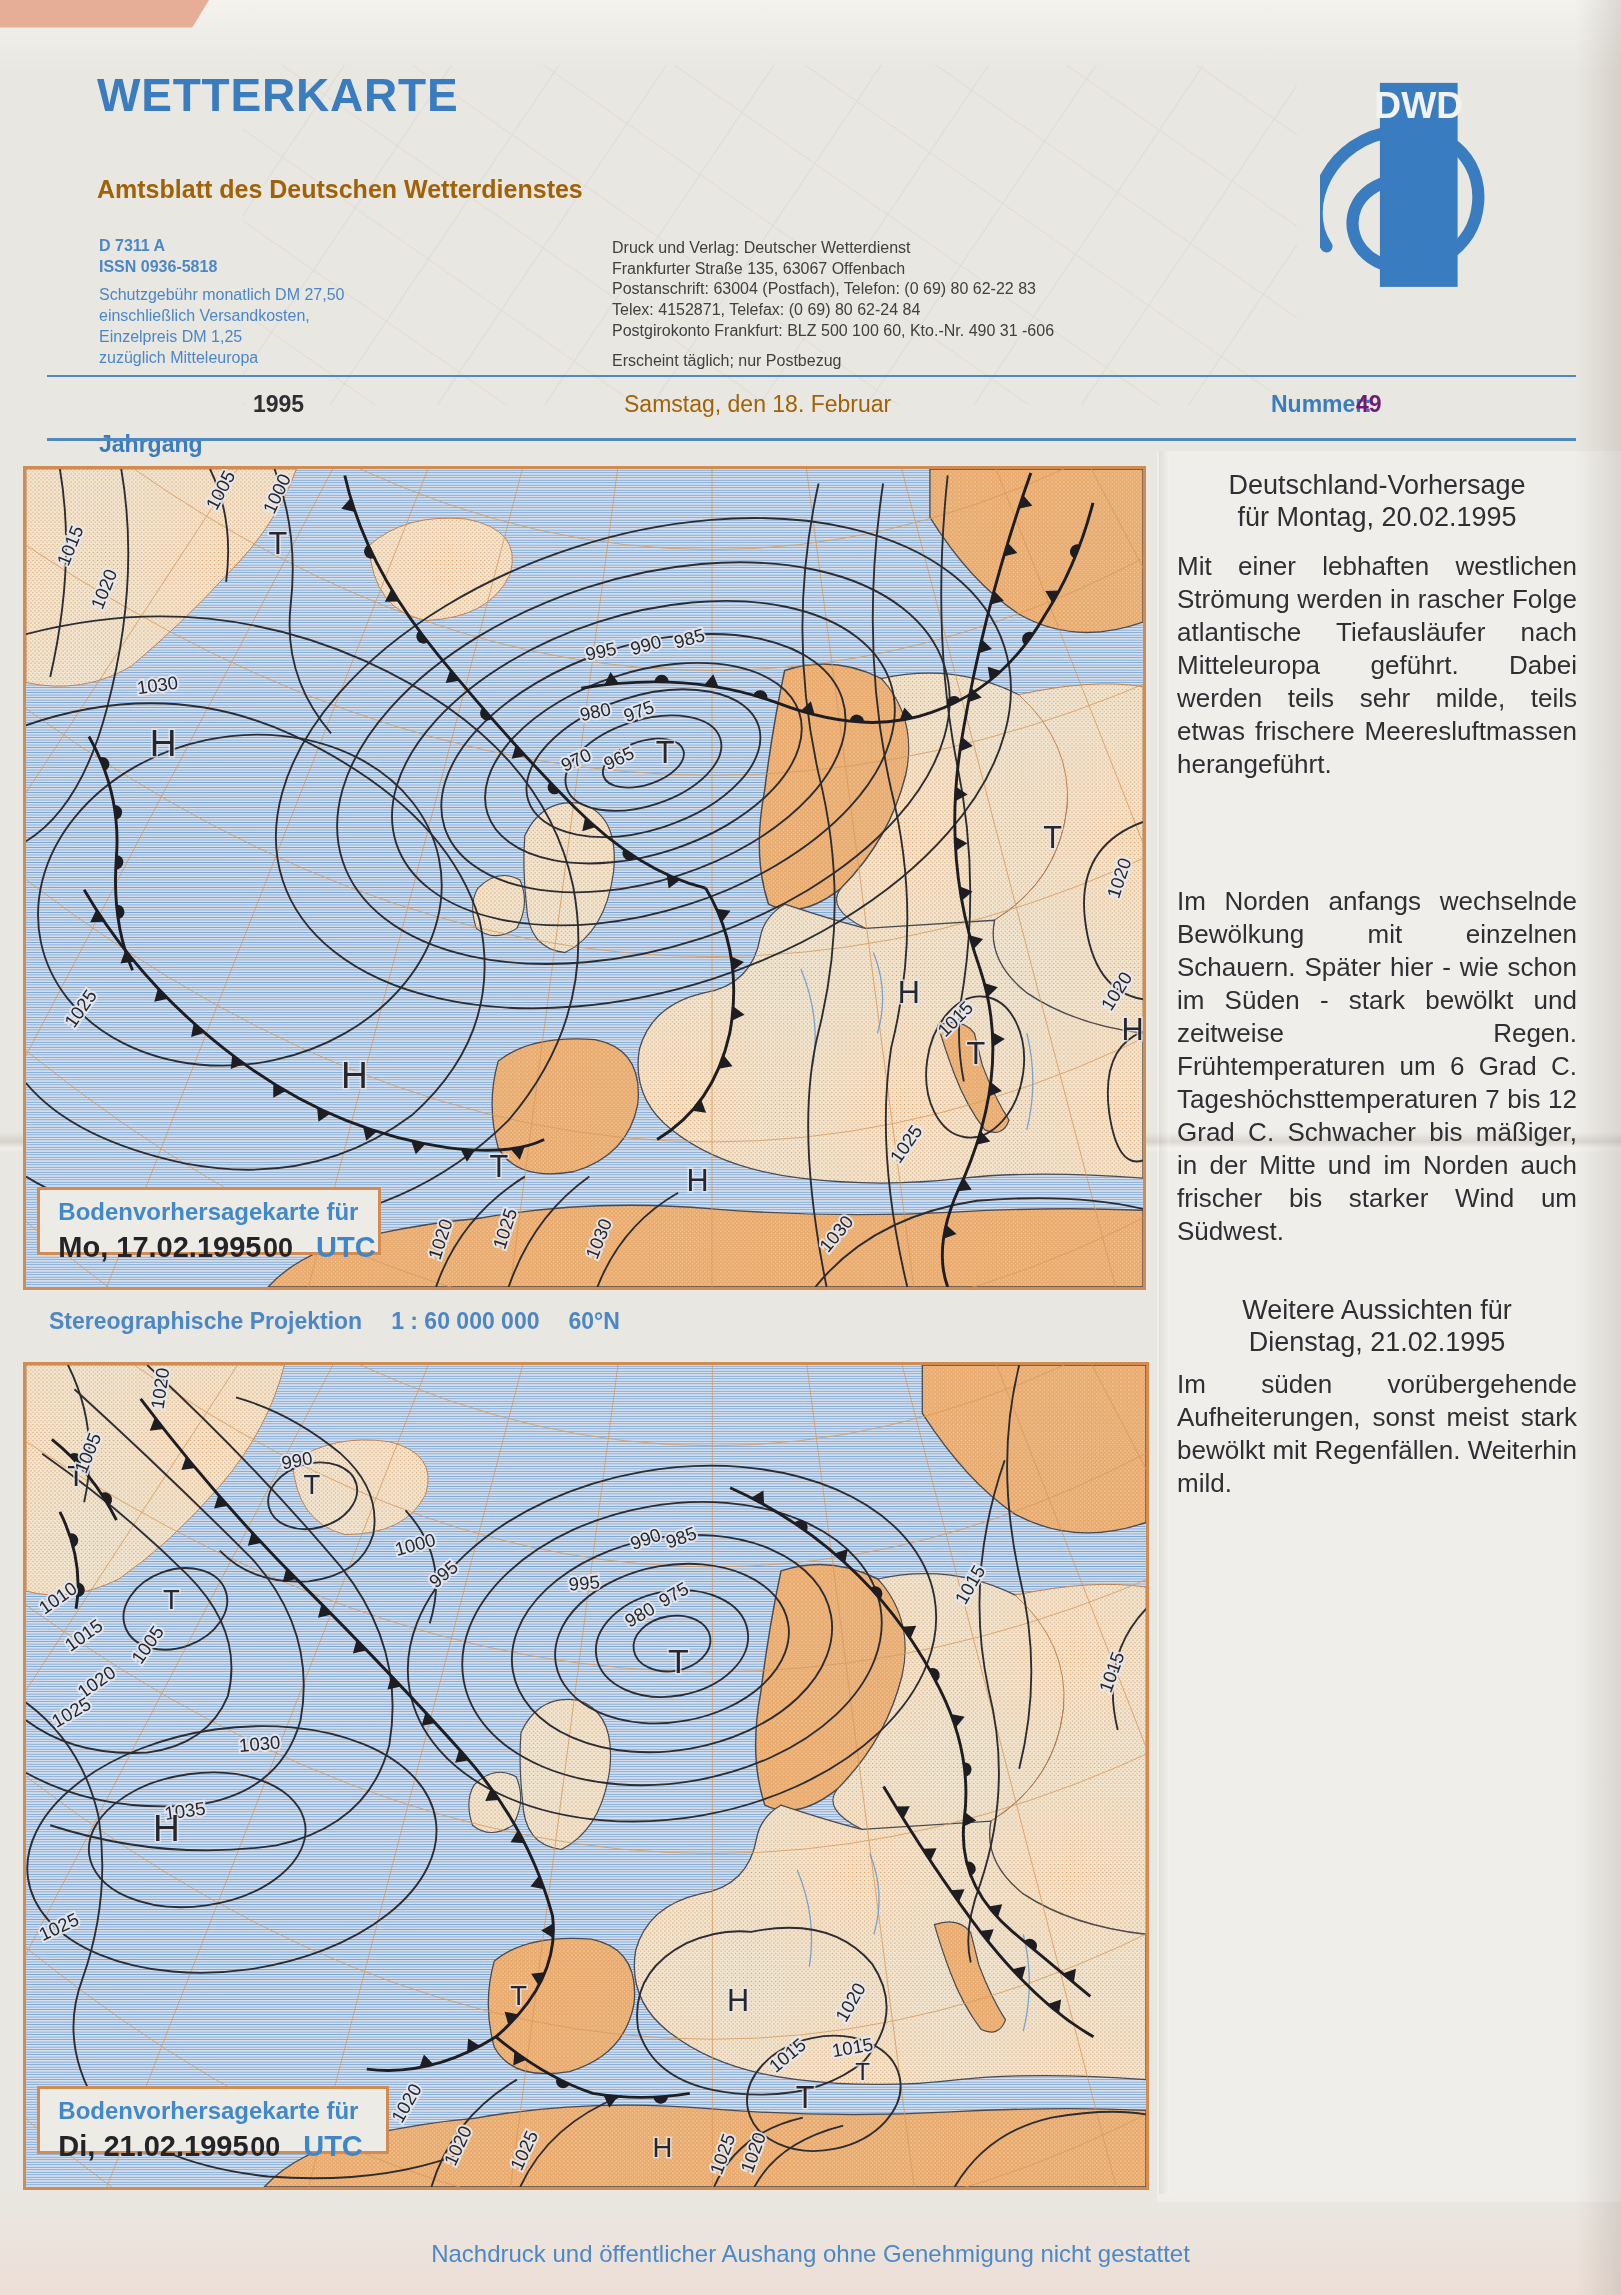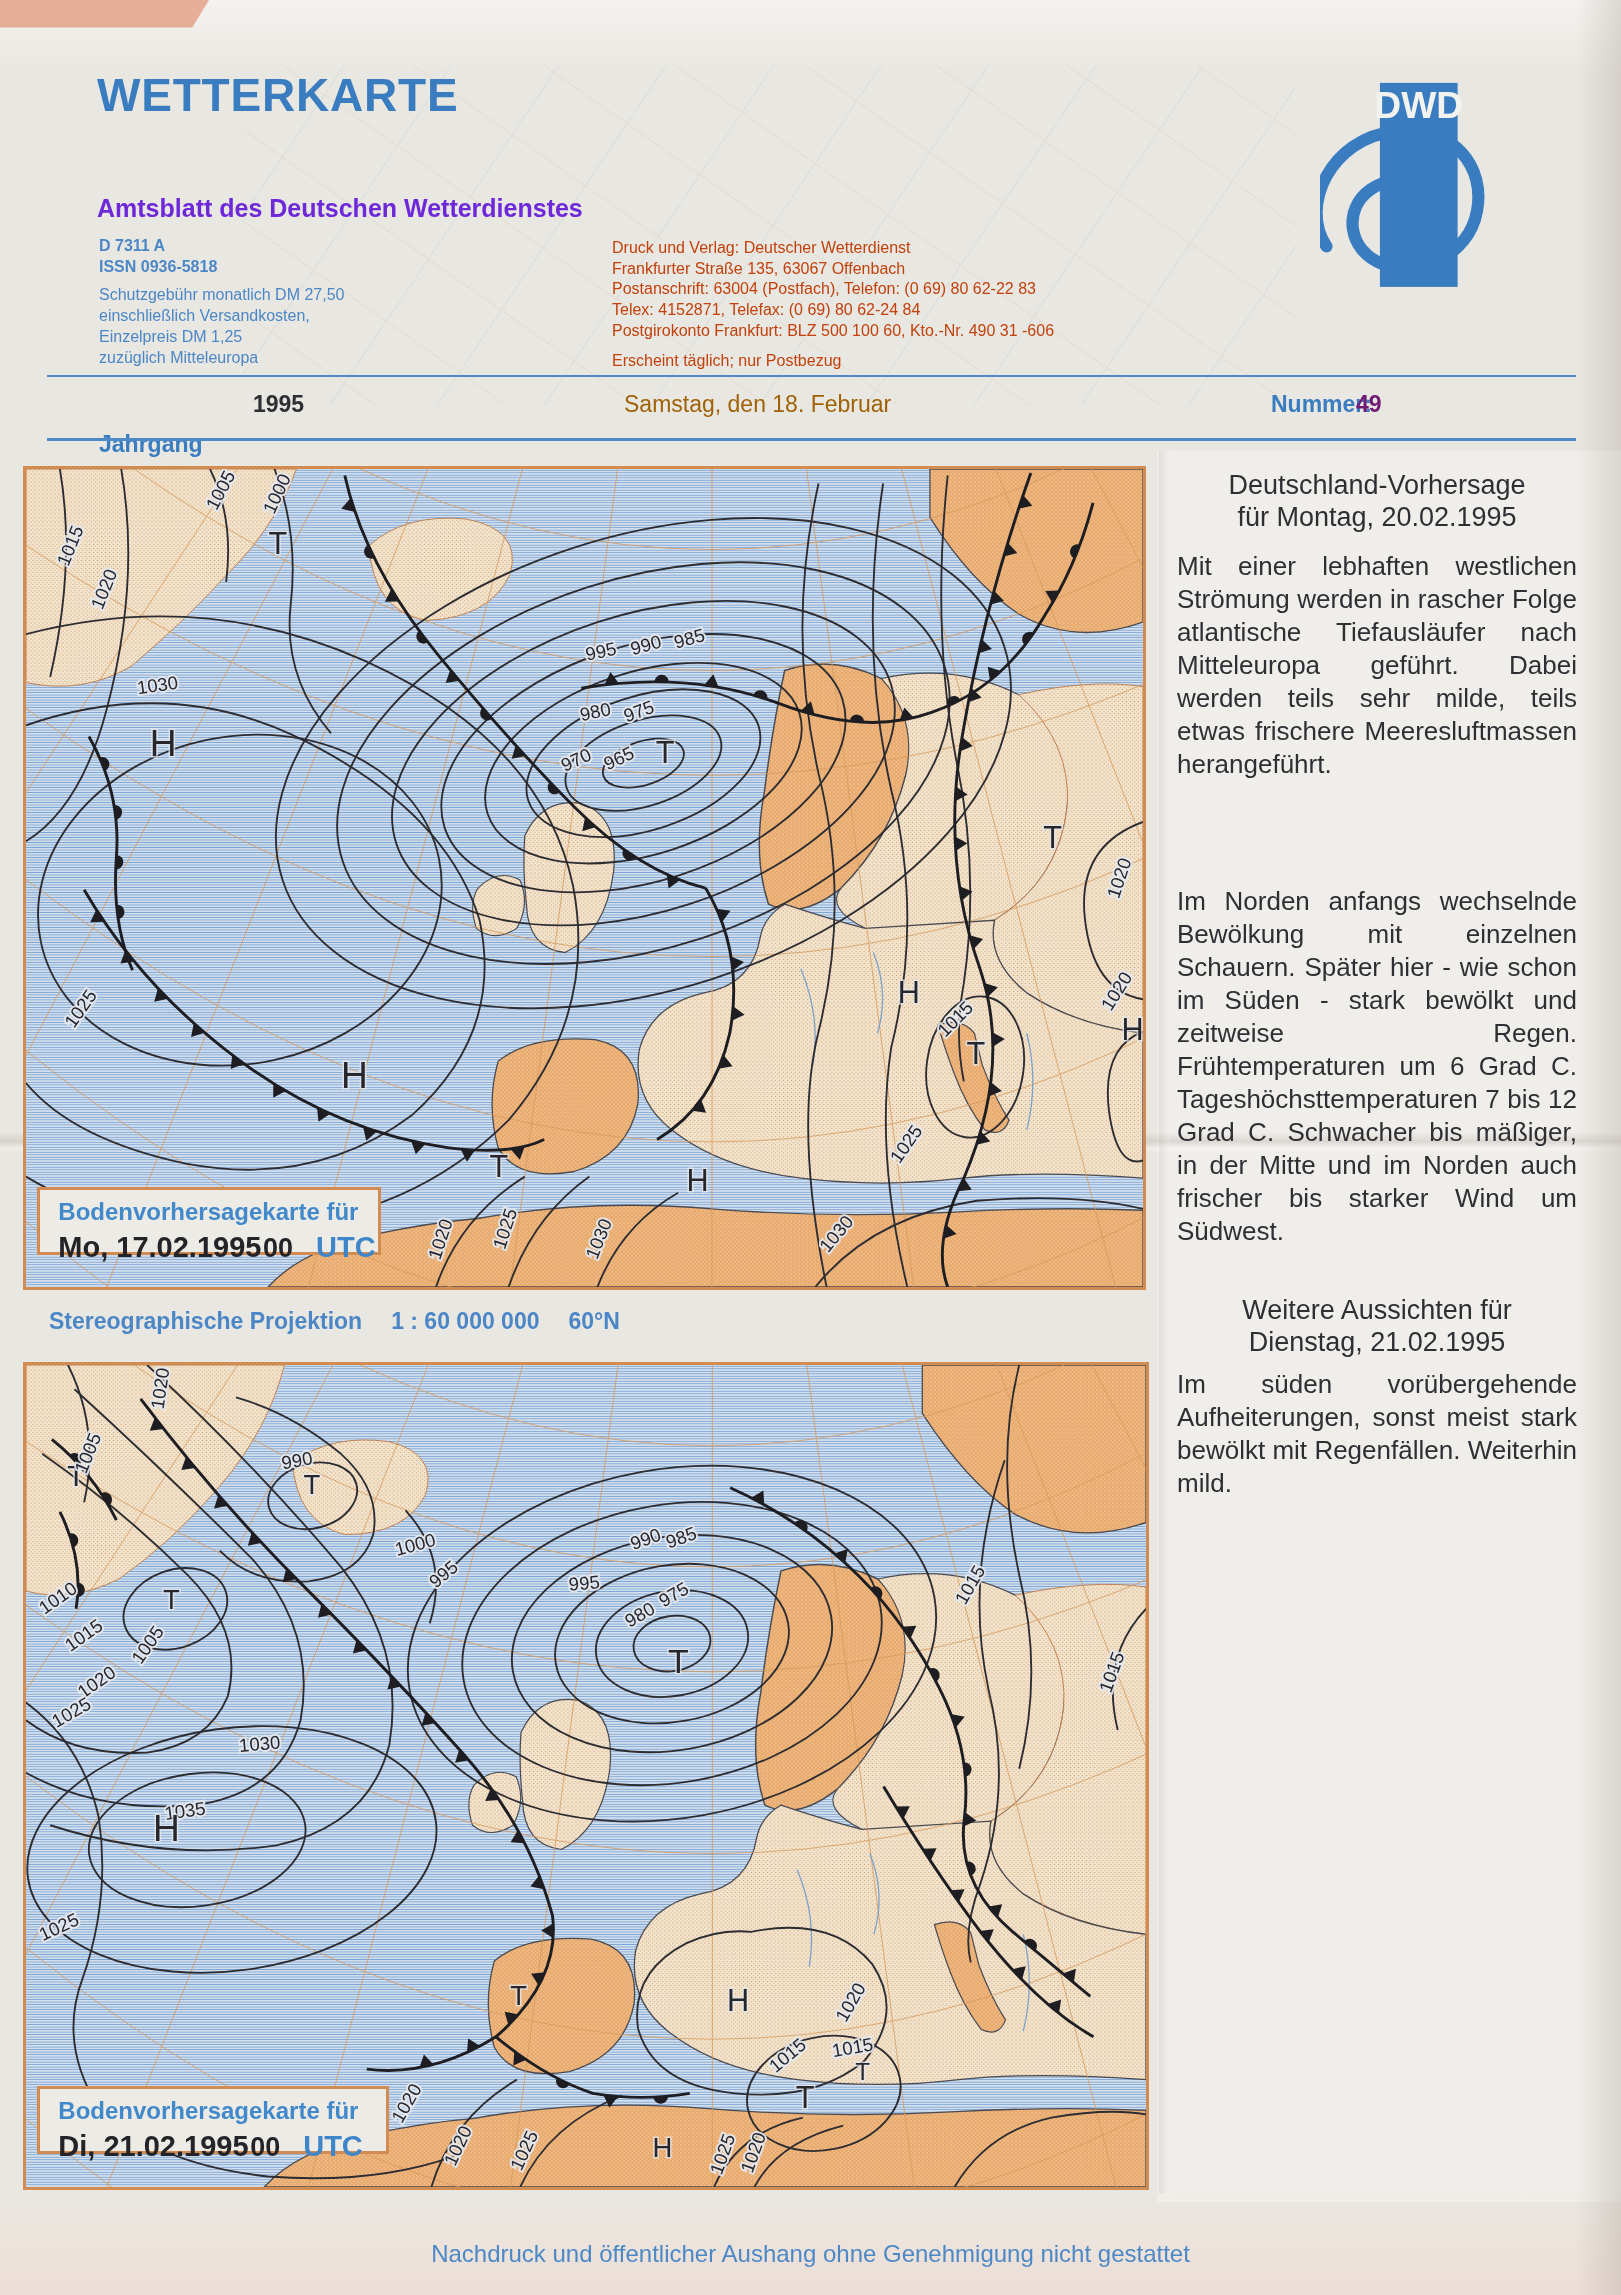--- a/index.html
+++ b/index.html
@@ -18,26 +18,26 @@
     background:linear-gradient(90deg,rgba(120,110,100,.12),rgba(255,255,255,.2));}
   .tint-bottom{left:0;top:2189px;width:1621px;height:107px;
     background:linear-gradient(180deg,rgba(238,219,210,0),rgba(240,216,206,.55));}
   .corner-salmon{left:0;top:0;width:209px;height:27.6px;background:#e7ae97;
     clip-path:polygon(0 0,100% 0,92% 100%,0 100%);}
   .ghostmap{left:243px;top:65px;width:1054px;height:340px;opacity:.12;
     background:
      repeating-linear-gradient(35deg,rgba(197,130,70,.55) 0 1.6px,transparent 1.6px 75px),
      repeating-linear-gradient(-56deg,rgba(90,130,190,.5) 0 1.6px,transparent 1.6px 89px);}
   .masthead{left:97px;top:68px;font-size:46px;font-weight:700;letter-spacing:0.8px;color:#3a7cc0;}
-  .subtitle{left:97px;top:194px;font-size:25px;font-weight:700;color:#6d28d9;}
+  .subtitle{left:97px;top:175px;font-size:25px;font-weight:700;color:#a16207;}
   .smallinfo{font-size:16px;line-height:21px;color:#4b87c7;}
   .info-left{left:99px;top:235px;}
   .info-left .b{font-weight:700;}
   .info-left .sp{display:block;height:7.3px;}
-  .pub{left:612px;top:238px;font-size:16px;line-height:20.7px;color:#c2410c;}
+  .pub{left:612px;top:238px;font-size:16px;line-height:20.7px;color:#404040;}
   .pub .sp{display:block;height:9px;}
   .rule{left:47px;width:1529px;background:#4e89c5;}
   .rule1{top:375px;height:2.4px;}
   .rule2{top:438px;height:3.2px;}
   .rowline{top:391px;font-size:23px;}
   .jahrgang{left:99px;font-weight:700;color:#3a7cc0;margin-top:40px;}
   .jg-val{left:253px;color:#2f2e33;font-weight:600;}
   .dateline{left:624px;color:#a16207;}
   .nummer{left:1271px;font-weight:700;color:#3a7cc0;}
   .nummer-val{left:1356px;color:#701a75;font-weight:700;}

